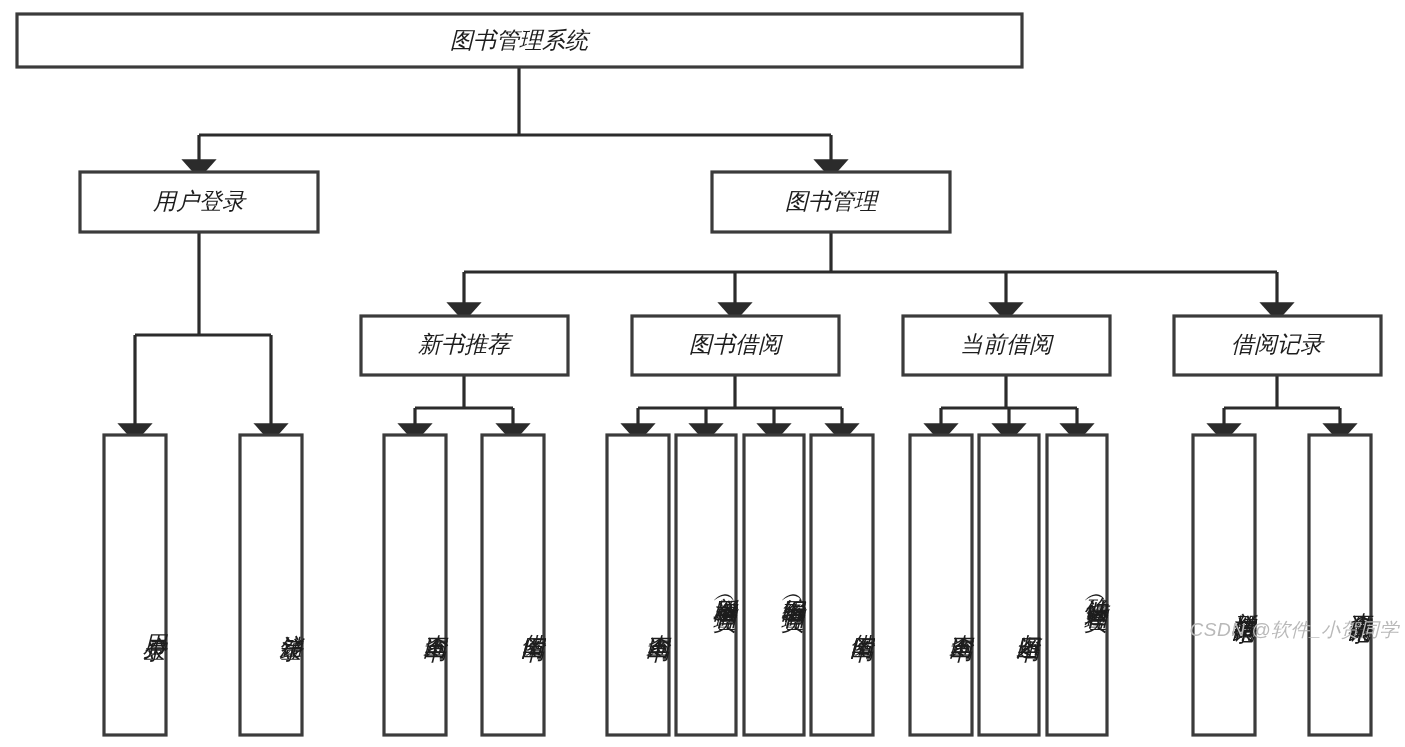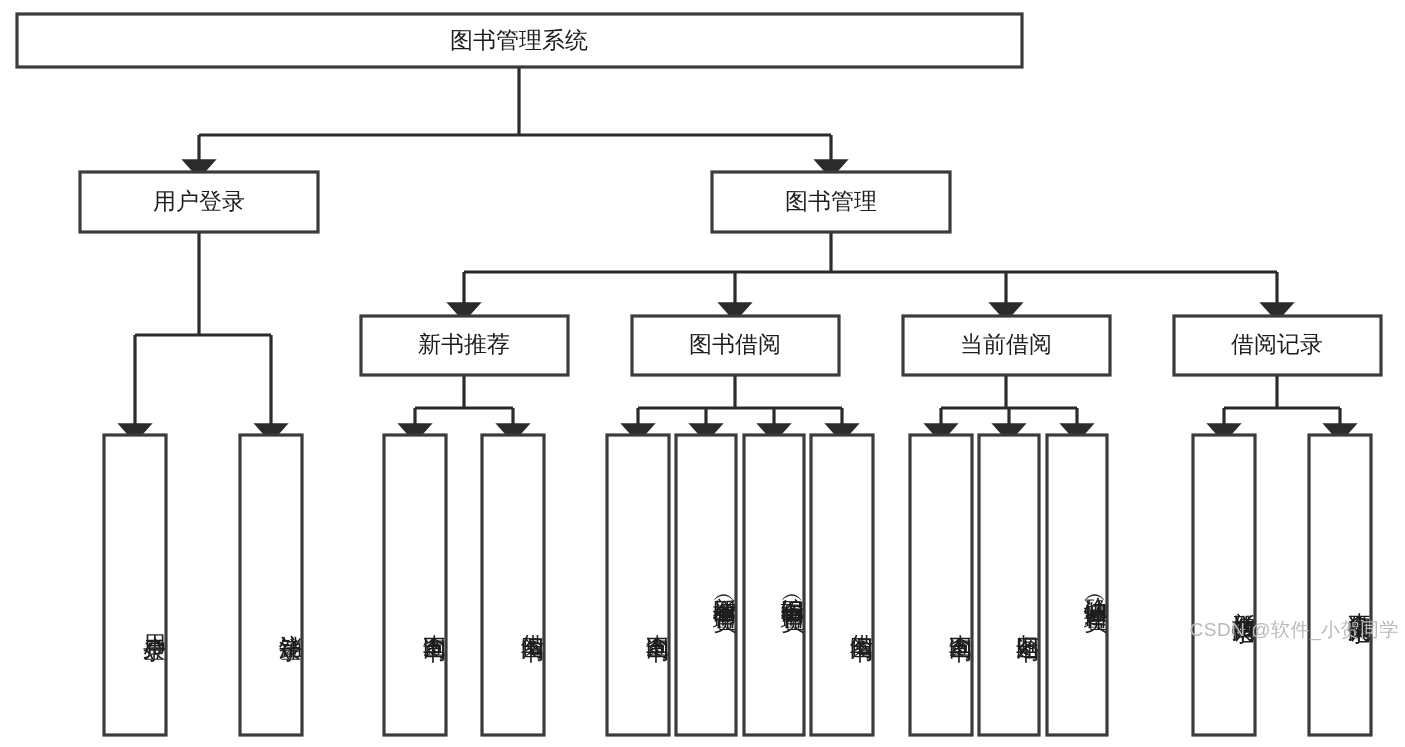--- a/index.html
+++ b/index.html
@@ -1,20 +1,20 @@
 <!DOCTYPE html>
 <html><head>
 <meta charset="utf-8">
 <style>
   html,body{margin:0;padding:0;background:#ffffff;}
   body{
     font-family:"Liberation Sans","DejaVu Sans",sans-serif;
     width:1405px;height:747px;overflow:hidden;position:relative;
   }
-  #diagram-root{position:relative;width:1405px;height:646px;background:#fff;}
+  #diagram-root{position:relative;width:1405px;height:646px;background:#fff;font-style:italic;}
   svg#flow{position:absolute;left:0;top:0;width:1405px;height:747px;display:block;}
   .node-rect{fill:#ffffff;stroke:#3b3b3b;stroke-width:3.2;}
   .edge{stroke:#2b2b2b;stroke-width:3.2;fill:none;stroke-linecap:butt;}
   .node-label{
     font-family:"Liberation Sans","DejaVu Sans",sans-serif;
     font-size:23px;fill:#1d1d1d;text-anchor:middle;dominant-baseline:middle;
   }
   .leaf-text-wrap{
     position:absolute;
     writing-mode:vertical-rl;

